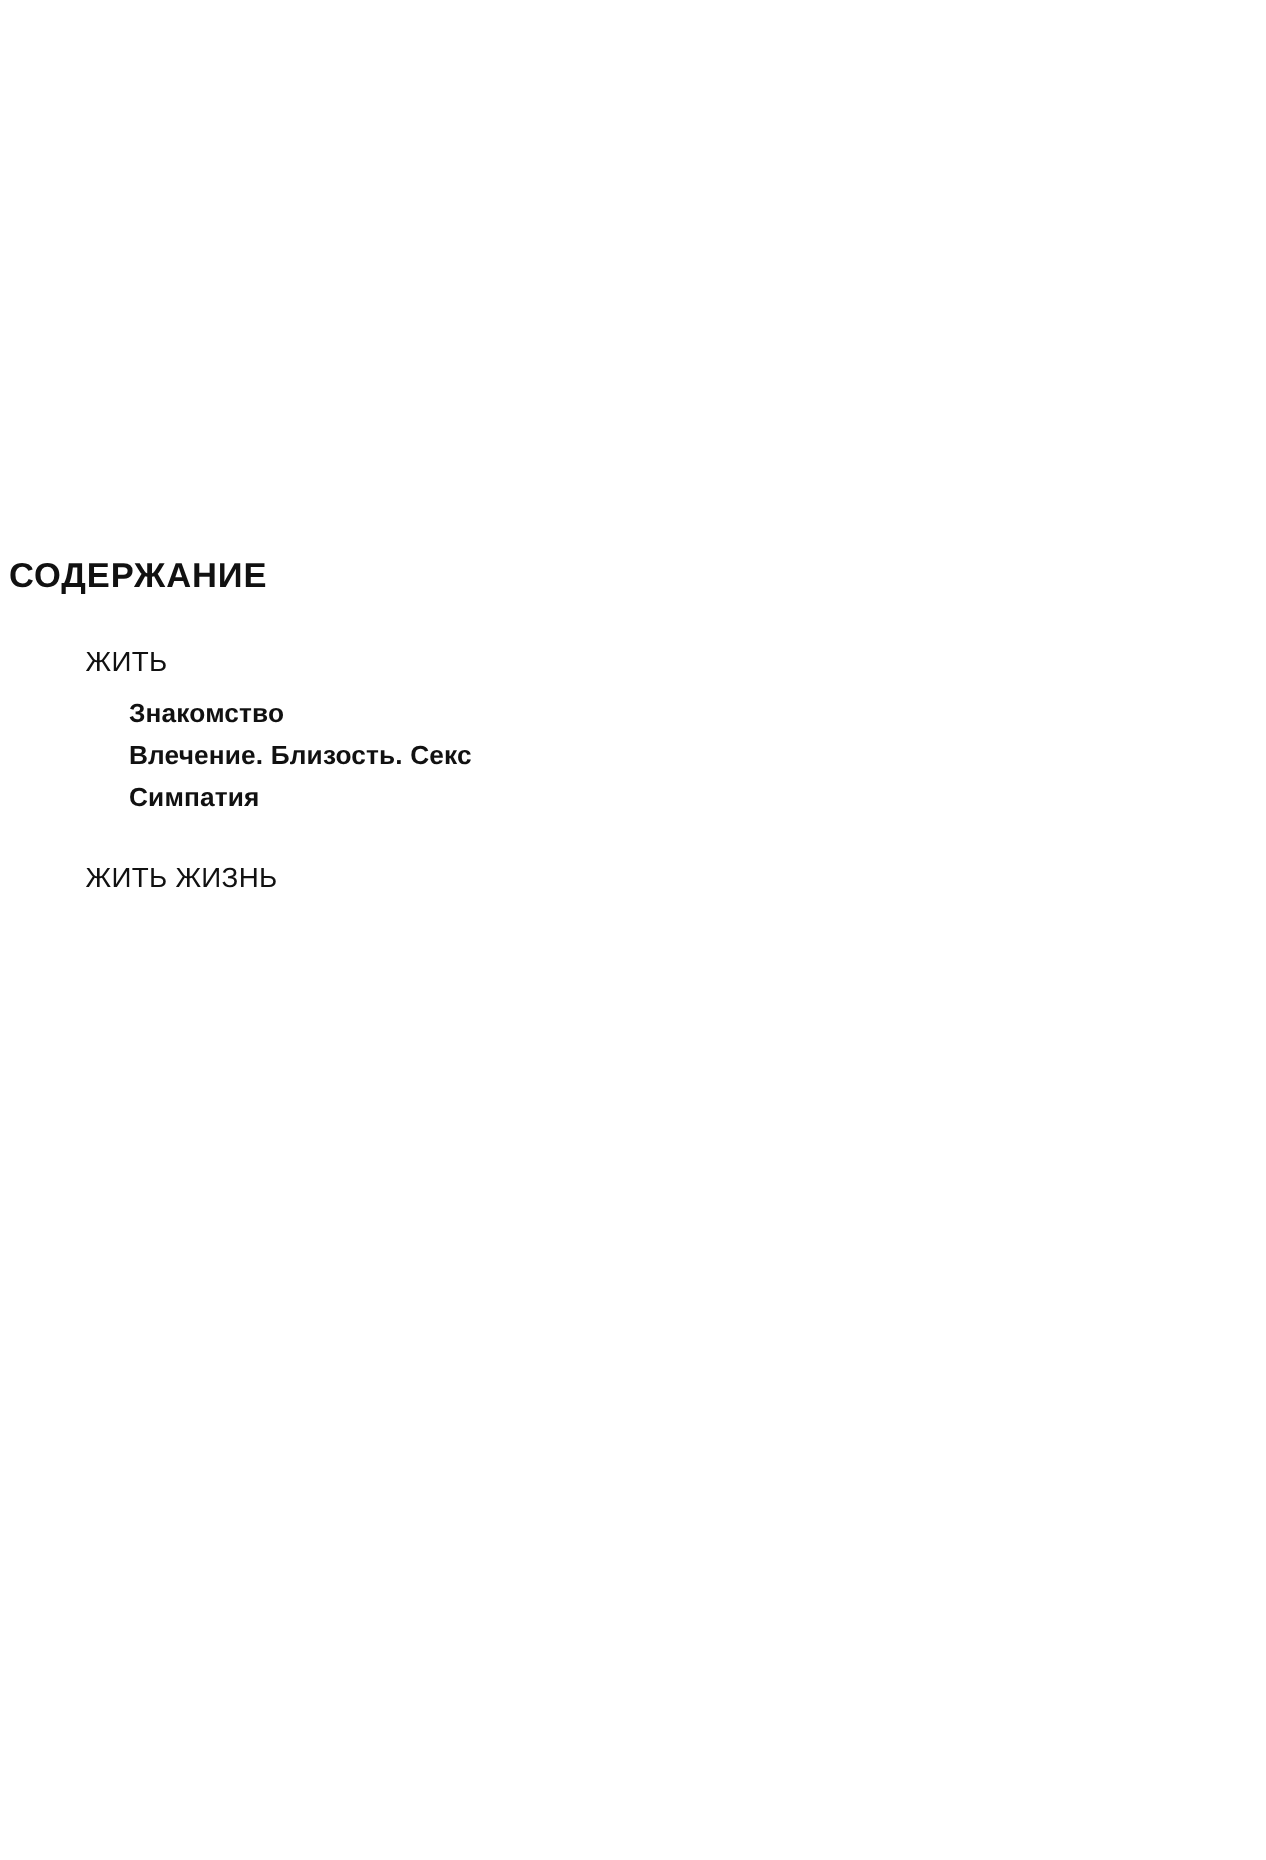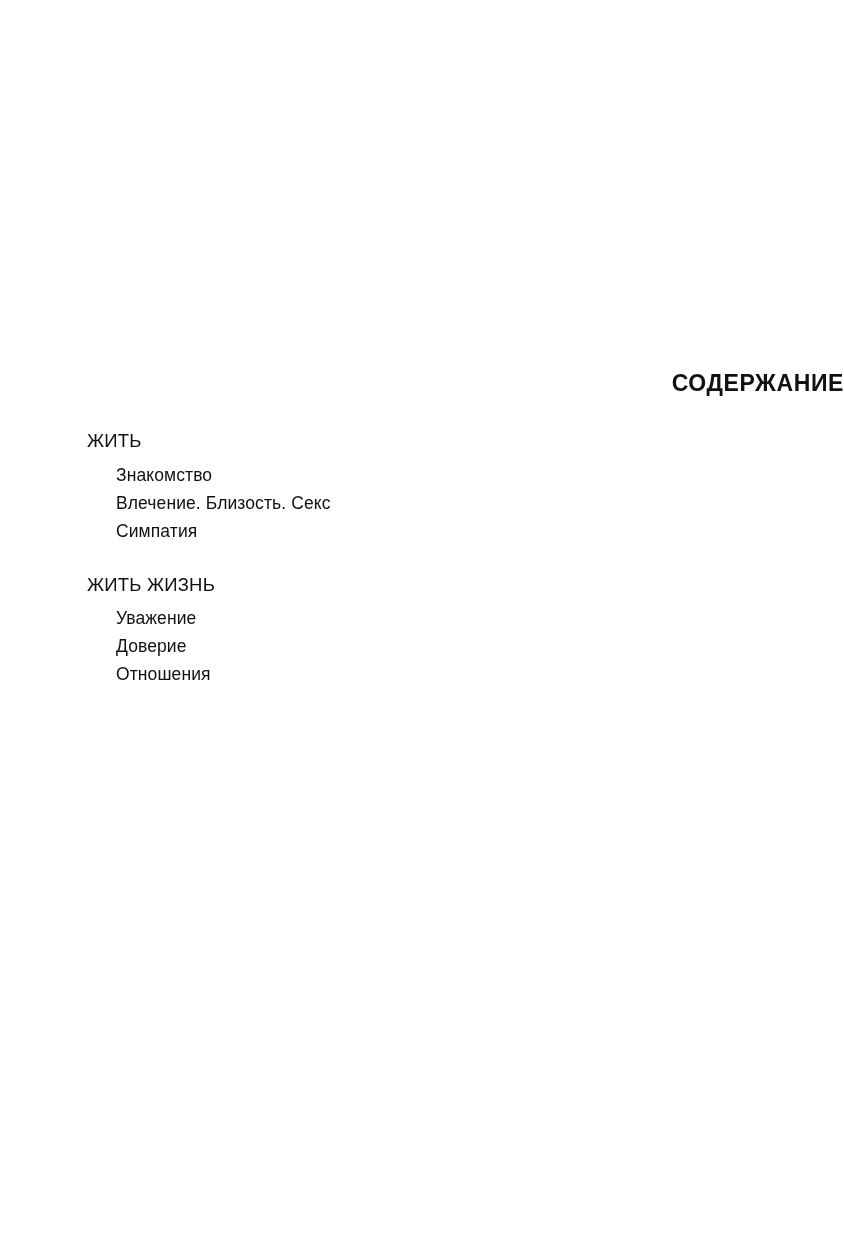--- a/index.html
+++ b/index.html
@@ -20,30 +20,30 @@
     inset: 0;
     background: #ffffff;
   }
   .toc {
     position: absolute;
     left: 0;
     top: 370px;
     width: 844px;
   }
   .toc-title {
-    text-align: right;
+    text-align: left;
     font-size: 23px;
     font-weight: bold;
     letter-spacing: 0.6px;
     color: #111111;
     margin: 0 0 30px 0;
     padding-left: 6px;
   }
   .toc-body {
-    padding-left: 87px;
+    padding-left: 57px;
   }
   .toc-section {
     margin-bottom: 26px;
   }
   .toc-section:last-child {
     margin-bottom: 12px;
   }
   .section-title {
     font-size: 18.5px;
     font-weight: normal;
@@ -55,20 +55,21 @@
   .entry-list {
     list-style: none;
     margin: 0;
     padding: 0 0 0 29px;
   }
   .entry {
     font-size: 17.5px;
     line-height: 1.60;
     color: #111111;
     letter-spacing: 0.1px;
+    font-weight: bold;
   }
 </style>
 </head>
 <body>
 
 <div class="page">
   <div class="toc">
 
     <h1 class="toc-title">СОДЕРЖАНИЕ</h1>
 
@@ -78,22 +79,17 @@
         <p class="section-title">ЖИТЬ</p>
         <ul class="entry-list">
           <li class="entry">Знакомство</li>
           <li class="entry">Влечение. Близость. Секс</li>
           <li class="entry">Симпатия</li>
         </ul>
       </div>
 
       <div class="toc-section">
         <p class="section-title">ЖИТЬ ЖИЗНЬ</p>
-        <ul class="entry-list">
-          <li class="entry">Уважение</li>
-          <li class="entry">Доверие</li>
-          <li class="entry">Отношения</li>
-        </ul>
       </div>
 
     </div>
   </div>
 </div>
 
 </body></html>

